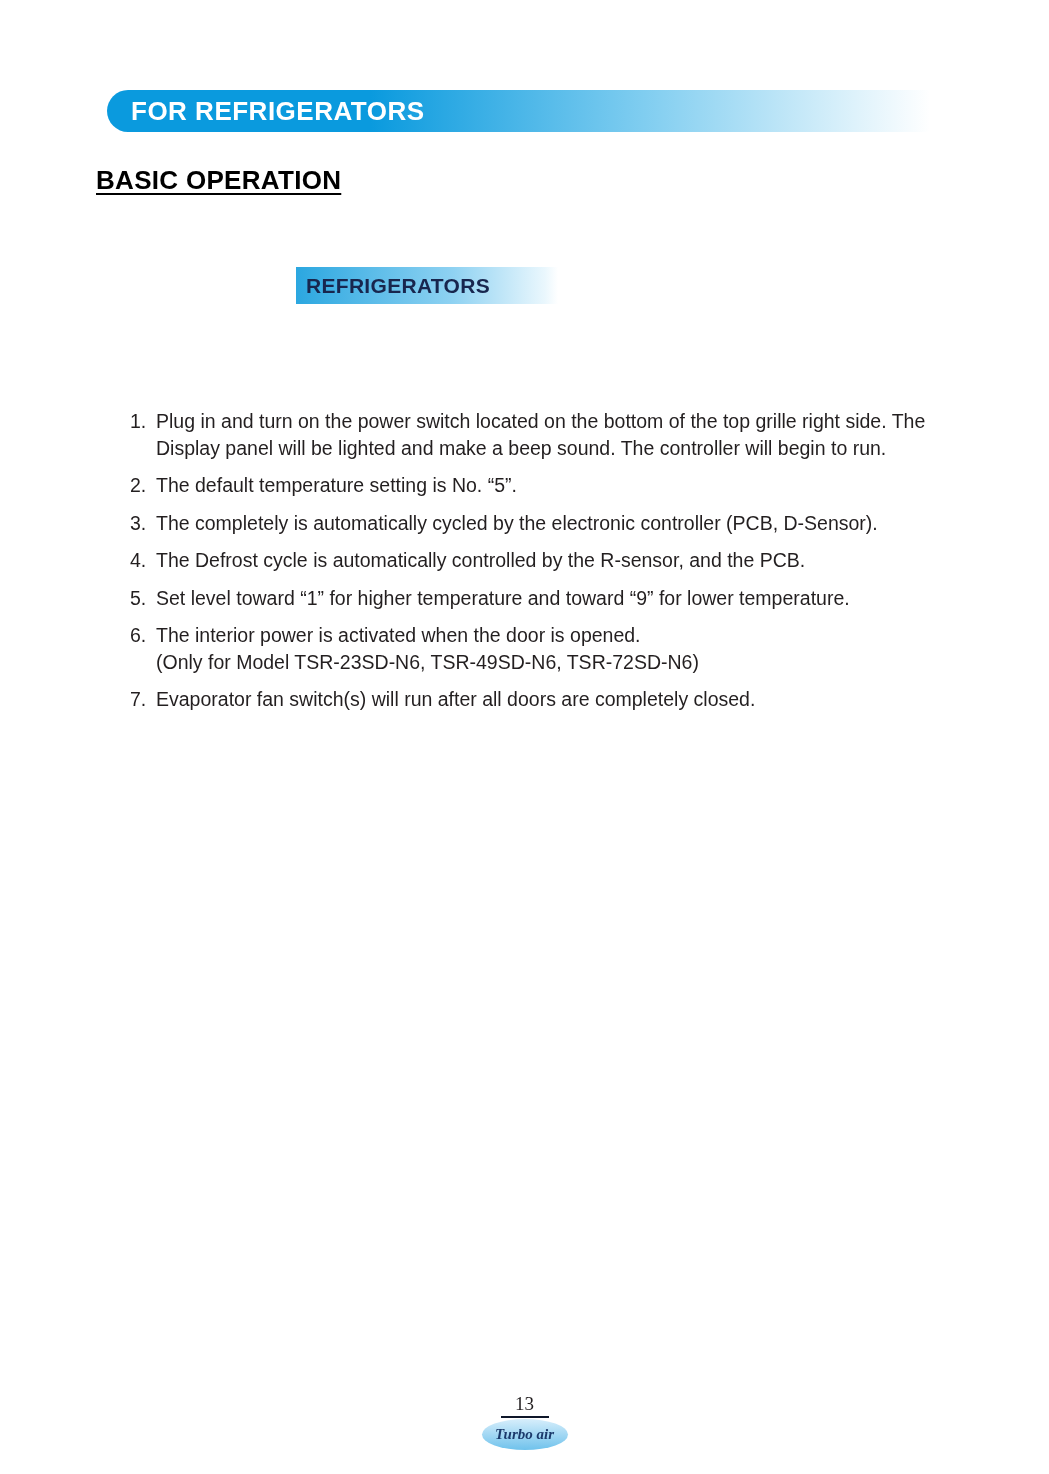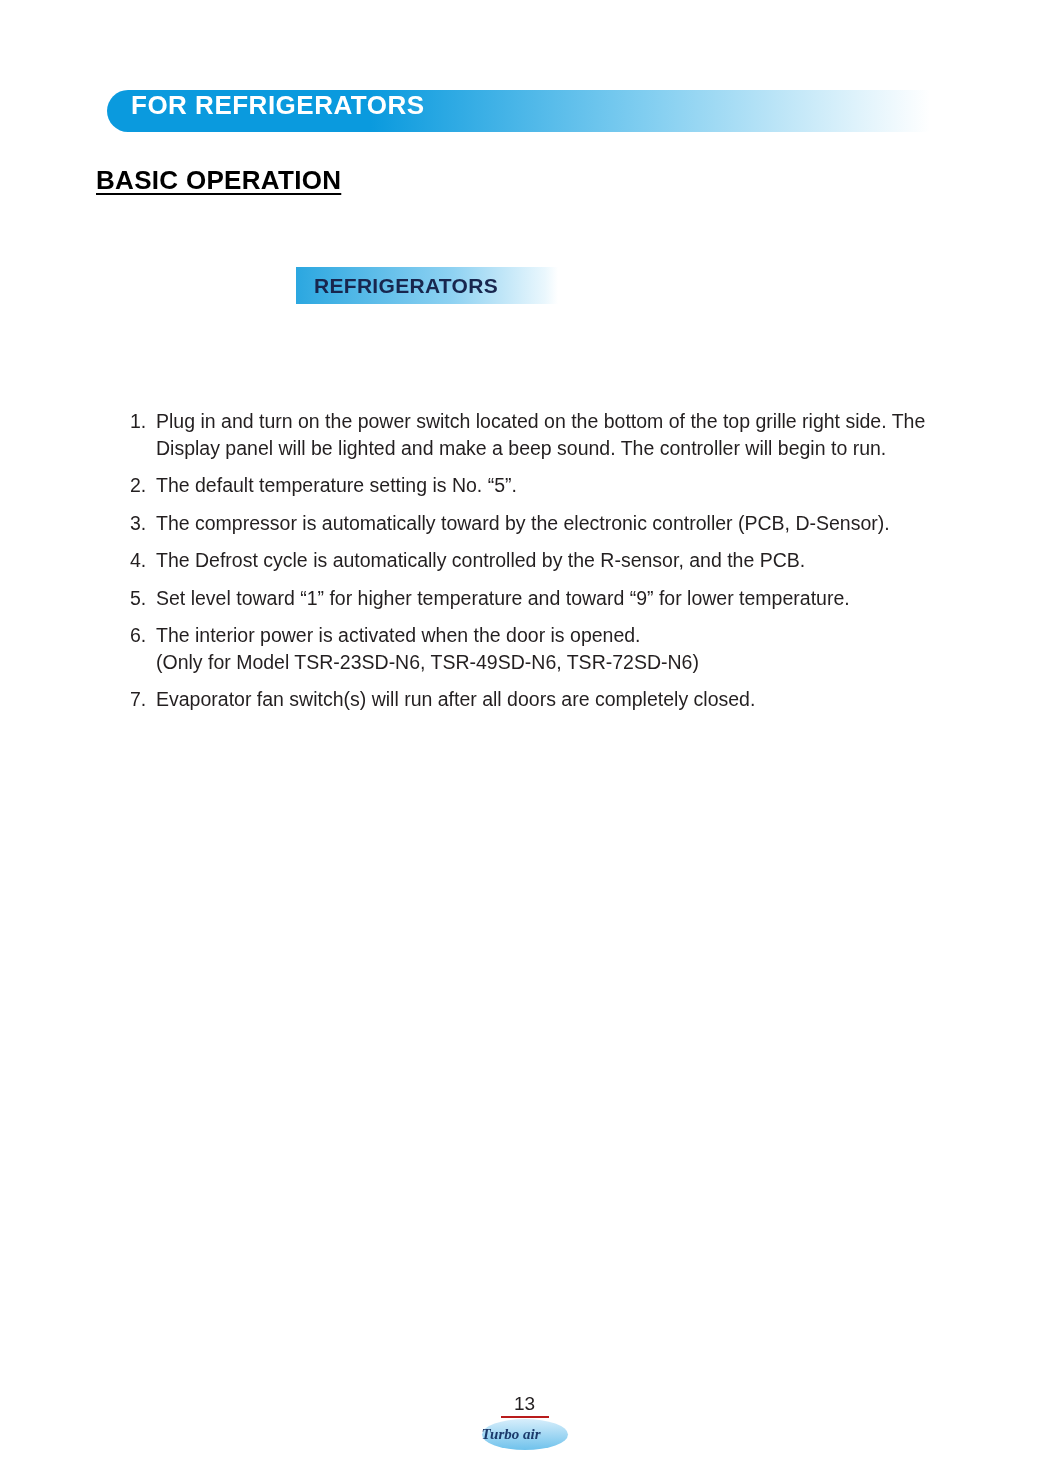--- a/index.html
+++ b/index.html
@@ -17,20 +17,21 @@
   
   .banner {
     position: absolute;
     left: 107px;
     top: 90px;
     width: 823px;
     height: 42px;
     border-radius: 21px 4px 4px 21px;
     background: linear-gradient(to right, #0a9ade 0%, #0a9ade 32%, #7fcdf0 65%, #ffffff 100%);
     display: flex;
+    align-items: center;
     padding-left: 24px;
   }
   .banner-title {
     color: #ffffff;
     font-size: 26px;
     font-weight: bold;
     letter-spacing: 0.5px;
   }
 
   
@@ -59,21 +60,21 @@
   
   .badge {
     position: absolute;
     left: 296px;
     top: 267px;
     width: 262px;
     height: 37px;
     background: linear-gradient(to right, #2ba7e0 0%, #8fd2f2 60%, #eaf7fd 95%, #ffffff 100%);
     display: flex;
     align-items: center;
-    padding-left: 18px;
+    padding-left: 10px;
   }
   .badge-label {
     font-size: 21px;
     font-weight: bold;
     color: #18264e;
     letter-spacing: 0.3px;
   }
 
   
   .steps {
@@ -102,32 +103,33 @@
     left: 0;
     right: 0;
     bottom: 24px;
     text-align: center;
   }
   .page-number {
     font-size: 19px;
     color: #231f20;
     width: 48px;
     margin: 0 auto;
-    border-bottom: 2px solid #b91c1c;
+    border-bottom: 2px solid #0f172a;
     padding-bottom: 1px;
+    font-family: Liberation Serif, serif;
   }
   .logo-ellipse {
     width: 86px;
     height: 31px;
     margin: 1px auto 0;
     border-radius: 50%;
     background: linear-gradient(to bottom, #d7eefb 0%, #a8daf4 45%, #6fc2ec 100%);
     display: flex;
     align-items: center;
-    justify-content: flex-start;
+    justify-content: center;
   }
   .logo-text {
     font-family: "Liberation Serif", serif;
     font-style: italic;
     font-weight: bold;
     font-size: 15px;
     color: #1b3a6b;
   }
 </style>
 </head>
@@ -150,21 +152,21 @@
     <div class="step">
       <span class="step-num">1.</span>
       <span class="step-text">Plug in and turn on the power switch located on the bottom of the top grille right side. The Display panel will be lighted and make a beep sound. The controller will begin to run.</span>
     </div>
     <div class="step">
       <span class="step-num">2.</span>
       <span class="step-text">The default temperature setting is No. “5”.</span>
     </div>
     <div class="step">
       <span class="step-num">3.</span>
-      <span class="step-text">The compressor is automatically toward by the electronic controller (PCB, D-Sensor).</span>
+      <span class="step-text">The completely is automatically cycled by the electronic controller (PCB, D-Sensor).</span>
     </div>
     <div class="step">
       <span class="step-num">4.</span>
       <span class="step-text">The Defrost cycle is automatically controlled by the R-sensor, and the PCB.</span>
     </div>
     <div class="step">
       <span class="step-num">5.</span>
       <span class="step-text">Set level toward “1” for higher temperature and toward “9” for lower temperature.</span>
     </div>
     <div class="step">

